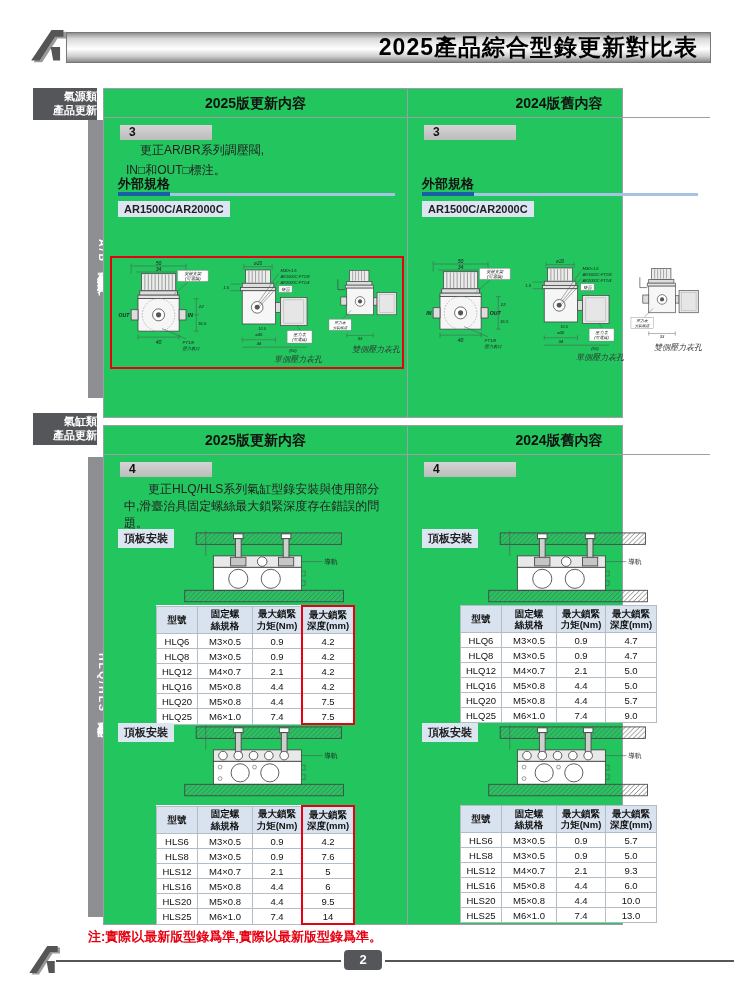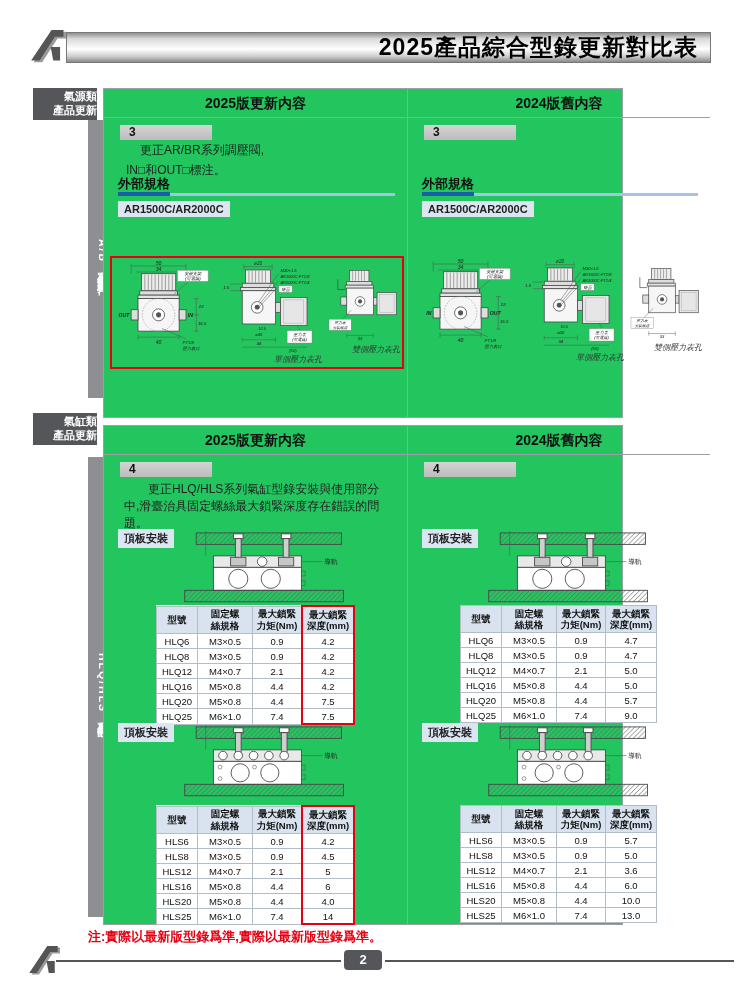--- a/index.html
+++ b/index.html
@@ -457,39 +457,39 @@
             <tr>
               <td>HLS6</td>
               <td>M3×0.5</td>
               <td>0.9</td>
               <td class="rc">4.2</td>
             </tr>
             <tr>
               <td>HLS8</td>
               <td>M3×0.5</td>
               <td>0.9</td>
-              <td class="rc">4.5</td>
+              <td class="rc">7.6</td>
             </tr>
             <tr>
               <td>HLS12</td>
               <td>M4×0.7</td>
               <td>2.1</td>
               <td class="rc">5</td>
             </tr>
             <tr>
               <td>HLS16</td>
               <td>M5×0.8</td>
               <td>4.4</td>
               <td class="rc">6</td>
             </tr>
             <tr>
               <td>HLS20</td>
               <td>M5×0.8</td>
               <td>4.4</td>
-              <td class="rc">4.0</td>
+              <td class="rc">9.5</td>
             </tr>
             <tr>
               <td>HLS25</td>
               <td>M6×1.0</td>
               <td>7.4</td>
               <td class="rc rc-last">14</td>
             </tr>
           </tbody>
       </table>
     </div>
@@ -621,21 +621,21 @@
             <tr>
               <td>HLS8</td>
               <td>M3×0.5</td>
               <td>0.9</td>
               <td>5.0</td>
             </tr>
             <tr>
               <td>HLS12</td>
               <td>M4×0.7</td>
               <td>2.1</td>
-              <td>3.6</td>
+              <td>9.3</td>
             </tr>
             <tr>
               <td>HLS16</td>
               <td>M5×0.8</td>
               <td>4.4</td>
               <td>6.0</td>
             </tr>
             <tr>
               <td>HLS20</td>
               <td>M5×0.8</td>

